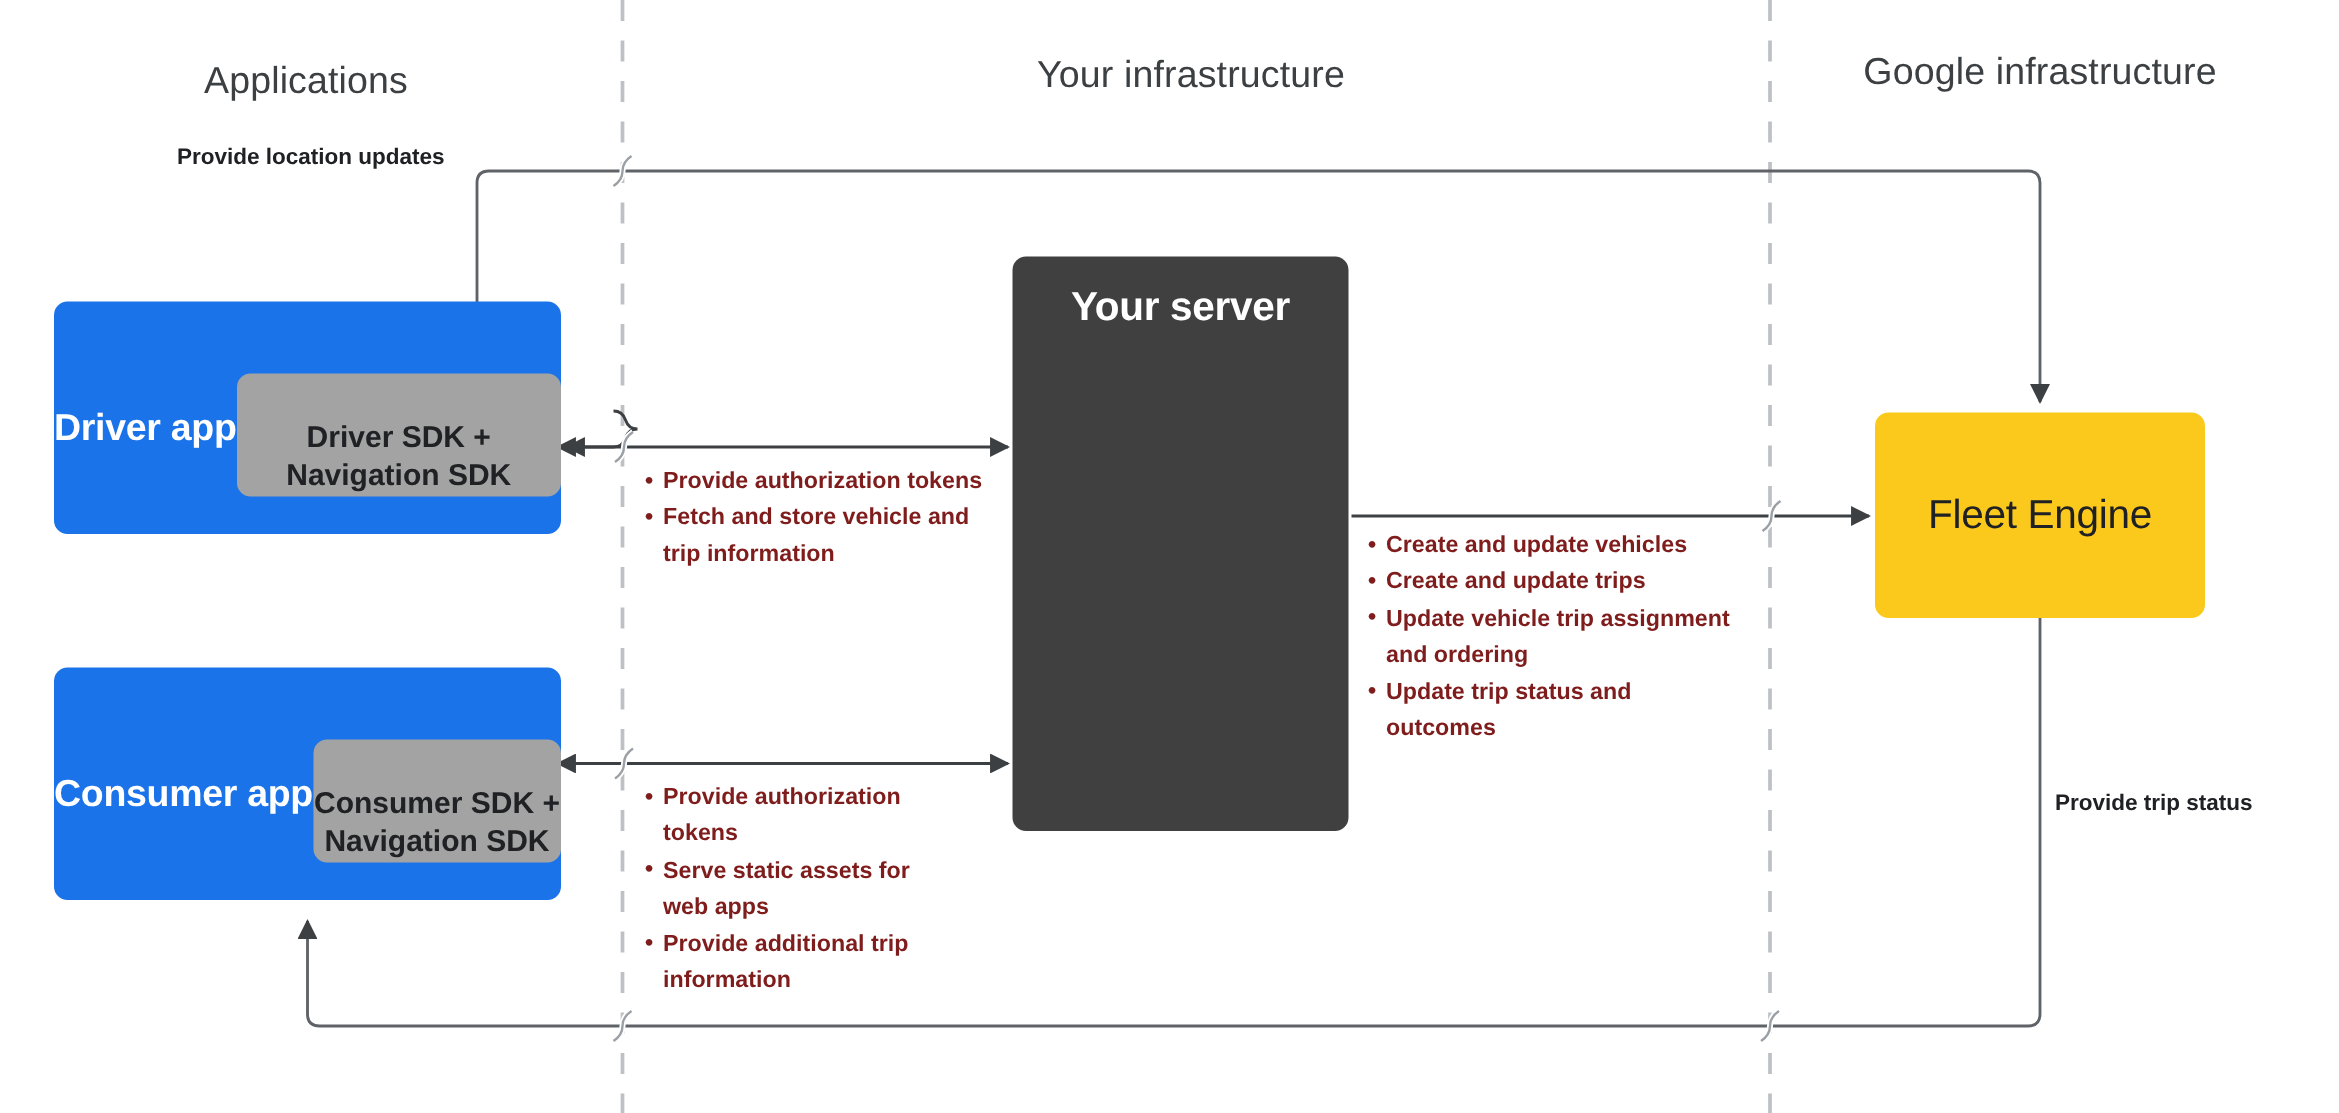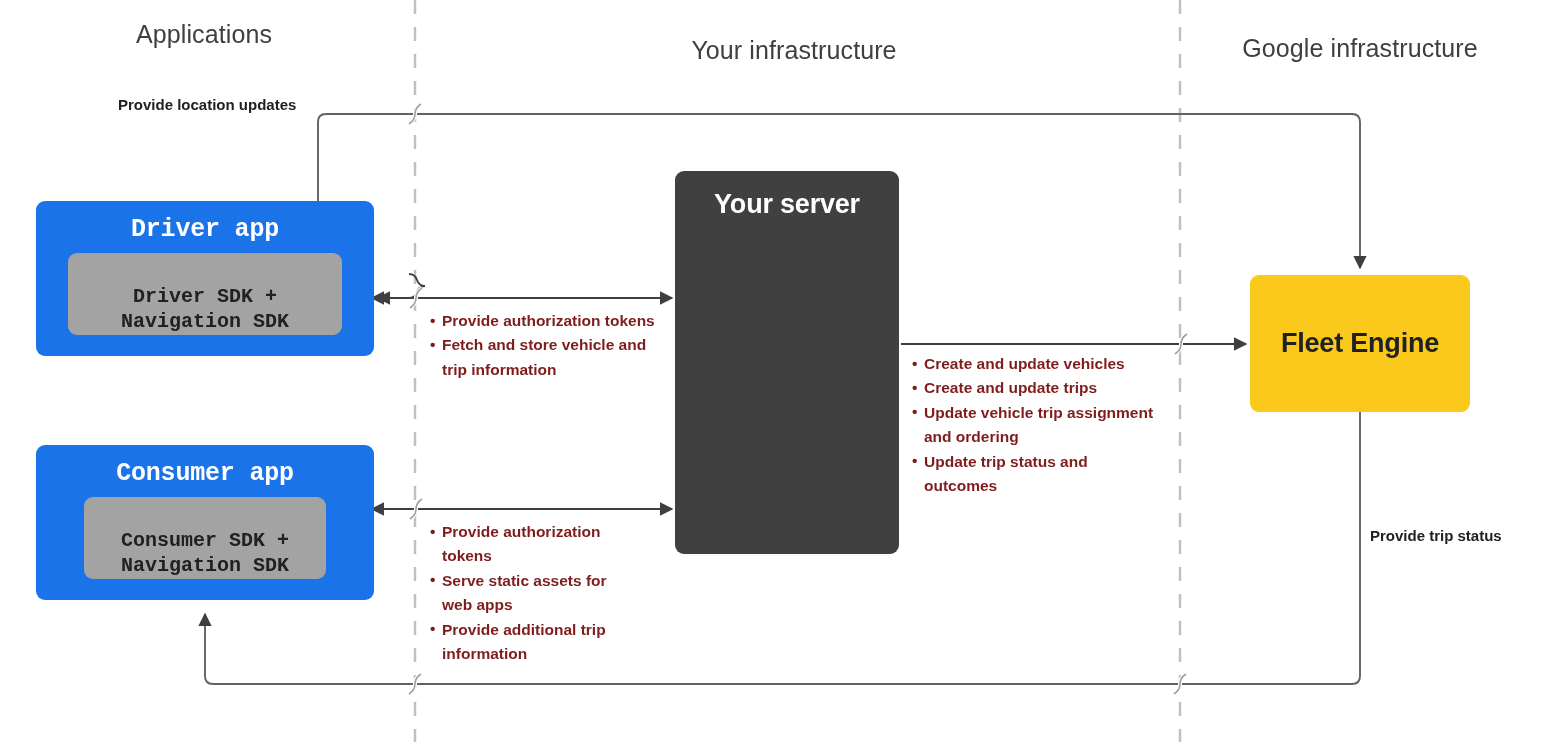--- a/index.html
+++ b/index.html
@@ -39,23 +39,22 @@
     transform: translateX(-50%);
   }
 
   
   .app-box {
     position: absolute;
     background: #1a73e8;
     border-radius: 9px;
     box-sizing: border-box;
     display: flex;
-    flex-direction: column;
+    flex-direction: row;
     align-items: center;
-    font-family: Liberation Mono, monospace;
   }
   .app-title {
     color: #ffffff;
     font-size: 25px;
     font-weight: 700;
     letter-spacing: -0.2px;
     white-space: nowrap;
   }
   .sdk-box {
     background: #a3a3a3;
@@ -89,21 +88,21 @@
     background: #fbc91b;
     border-radius: 9px;
     display: flex;
     align-items: center;
     justify-content: center;
     box-sizing: border-box;
   }
   .engine-title {
     color: #202124;
     font-size: 27px;
-    font-weight: 700;
+    font-weight: 400;
     letter-spacing: -0.2px;
     white-space: nowrap;
   }
 
   
   .edge-label {
     position: absolute;
     font-size: 15px;
     font-weight: 700;
     color: #202124;
@@ -170,21 +169,21 @@
     <path d="M 409 124 q 6 -4 6 -10 q 0 -6 6 -10" fill="none" stroke="#ffffff" stroke-width="4"></path>
     <path d="M 409 124 q 6 -4 6 -10 q 0 -6 6 -10" fill="none" stroke="#9aa0a6" stroke-width="1.6"></path>
 
     <path d="M 1360 412 L 1360 676 q 0 8 -8 8 L 213 684 q -8 0 -8 -8 L 205 614" fill="none" stroke="#5f6368" stroke-width="1.9" marker-end="url(#arrowEnd)"></path>
     <path d="M 409 694 q 6 -4 6 -10 q 0 -6 6 -10" fill="none" stroke="#ffffff" stroke-width="4"></path>
     <path d="M 409 694 q 6 -4 6 -10 q 0 -6 6 -10" fill="none" stroke="#9aa0a6" stroke-width="1.6"></path>
     <path d="M 1174 694 q 6 -4 6 -10 q 0 -6 6 -10" fill="none" stroke="#ffffff" stroke-width="4"></path>
     <path d="M 1174 694 q 6 -4 6 -10 q 0 -6 6 -10" fill="none" stroke="#9aa0a6" stroke-width="1.6"></path>
   </svg>
 
-  <div class="col-title" style="left:204px; top:20px;text-align:center;">Applications</div>
+  <div class="col-title" style="left:204px; top:40px;text-align:center;">Applications</div>
   <div class="col-title" style="left:1360px; top:34px;">Google infrastructure</div>
   <div class="col-title" style="left:794px; top:36px;">Your infrastructure</div>
 
   <div class="app-box" style="left:36px; top:201px; width:338px; height:155px; padding-top:14px;">
     <div class="app-title">Driver app</div>
     <div class="sdk-box" style="width:274px; height:82px; margin-top:9px;">
       <div>
         <div>Driver SDK +</div>
         <div>Navigation SDK</div>
       </div>

